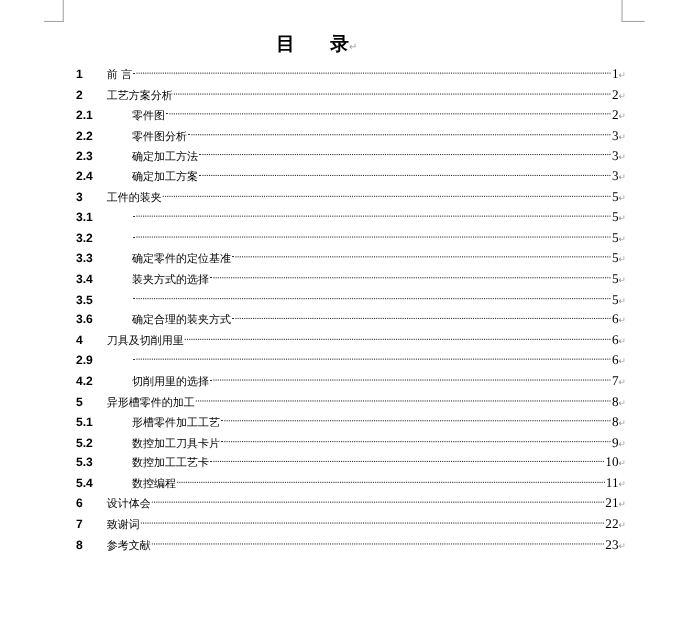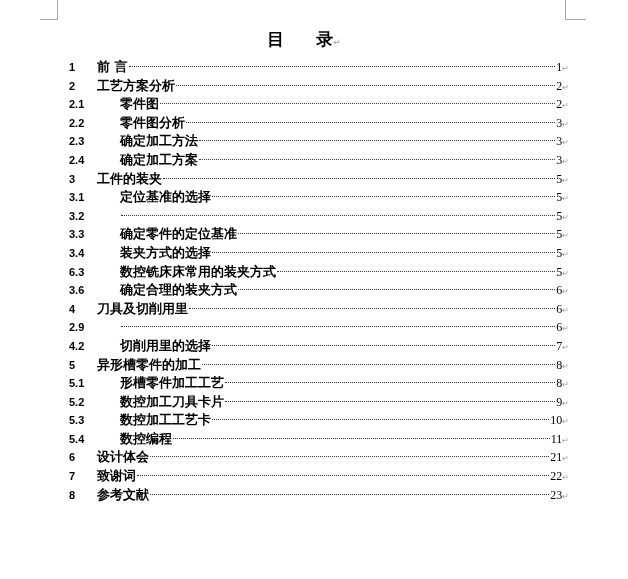--- a/index.html
+++ b/index.html
@@ -1,30 +1,30 @@
 <!DOCTYPE html>
 <html><head>
 <meta charset="utf-8">
 <style>
   html, body { margin:0; padding:0; background:#ffffff; }
   body { width:628px; height:579px; position:relative; overflow:hidden;
          font-family:"DejaVu Sans", sans-serif; color:#000; }
   .corner { position:absolute; border-color:#a6a6a6; border-style:solid; border-width:0; }
   .corner.tl { left:40px; top:0; width:17px; height:19px; border-right-width:1px; border-bottom-width:1px; }
   .corner.tr { left:565px; top:0; width:20px; height:19px; border-left-width:1px; border-bottom-width:1px; }
-  .title { position:absolute; top:28px; left:16px; width:576px; text-align:center;
+  .title { position:absolute; top:28px; left:0; width:576px; text-align:center;
            font-size:17px; font-weight:bold; letter-spacing:0; }
   .title .gap { display:inline-block; width:32px; }
   .pmark { color:#9a9a9a; font-size:9px; font-weight:normal; font-family:"DejaVu Sans", sans-serif; }
   .toc { position:absolute; left:69px; top:58px; width:500px; }
   .row { position:relative; height:18.6px; line-height:18.6px; font-size:11.5px;
          display:flex; align-items:baseline; }
   .num { font-family:"Liberation Sans", sans-serif; font-weight:bold; width:28px; flex:none; font-size:11px; }
   .row.sub .num { width:51px; }
-  .label { font-weight:bold; white-space:nowrap; flex:none; font-size:13px; }
+  .label { font-weight:normal; white-space:nowrap; flex:none; font-size:10px; }
   .dots { flex:1; border-bottom:1px dotted #333; margin:0 1px; transform:translateY(-4px); min-width:10px; }
   .page { font-family:"Liberation Serif", serif; font-size:12px; flex:none; }
   .page-mark { color:#9a9a9a; font-size:8px; margin-left:0px; flex:none; }
 </style>
 </head>
 <body>
 
 <div class="corner tl"></div>
 <div class="corner tr"></div>
 
@@ -77,21 +77,20 @@
   </div>
     <div class="row">
     <span class="num">3</span>
     <span class="label">工件的装夹</span>
     <span class="dots"></span>
     <span class="page">5</span>
     <span class="page-mark">↵</span>
   </div>
     <div class="row sub">
     <span class="num">3.1</span>
-    <span class="label">定位基准的选择</span>
     <span class="dots"></span>
     <span class="page">5</span>
     <span class="page-mark">↵</span>
   </div>
     <div class="row sub">
     <span class="num">3.2</span>
     <span class="dots"></span>
     <span class="page">5</span>
     <span class="page-mark">↵</span>
   </div>
@@ -103,22 +102,21 @@
     <span class="page-mark">↵</span>
   </div>
     <div class="row sub">
     <span class="num">3.4</span>
     <span class="label">装夹方式的选择</span>
     <span class="dots"></span>
     <span class="page">5</span>
     <span class="page-mark">↵</span>
   </div>
     <div class="row sub">
-    <span class="num">6.3</span>
-    <span class="label">数控铣床床常用的装夹方式</span>
+    <span class="num">3.5</span>
     <span class="dots"></span>
     <span class="page">5</span>
     <span class="page-mark">↵</span>
   </div>
     <div class="row sub">
     <span class="num">3.6</span>
     <span class="label">确定合理的装夹方式</span>
     <span class="dots"></span>
     <span class="page">6</span>
     <span class="page-mark">↵</span>

